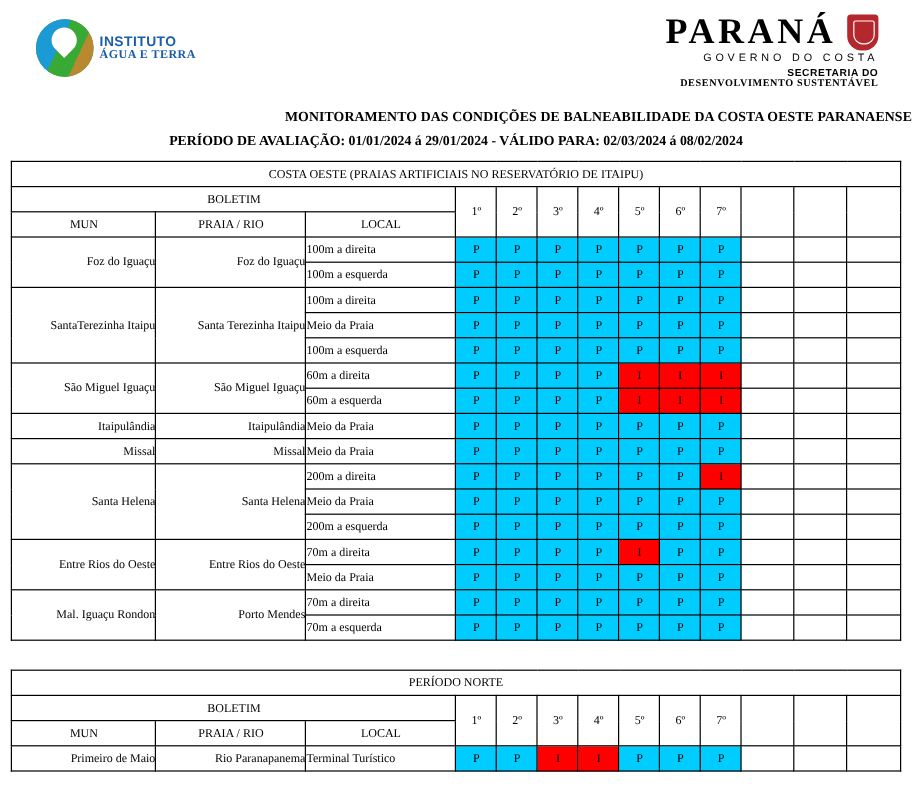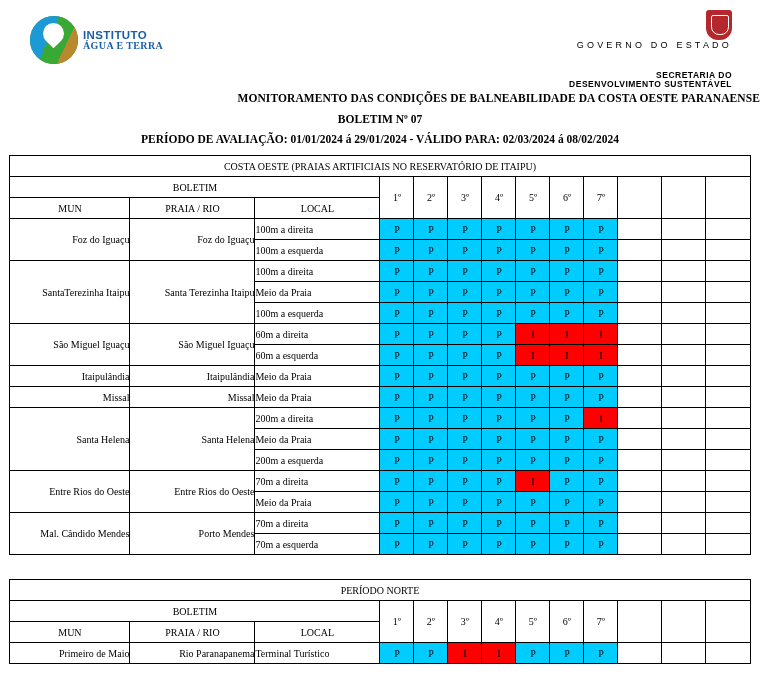--- a/index.html
+++ b/index.html
@@ -123,24 +123,24 @@
     font-family: "Liberation Sans", sans-serif;
     font-size: 9px;
     letter-spacing: 3.2px;
     margin-top: 1px;
   }
   .pr-sub2 {
     font-family: "Liberation Sans", sans-serif;
     font-size: 8.5px;
     font-weight: bold;
     letter-spacing: 0.5px;
-    margin-top: 20px;
+    margin-top: 2px;
   }
   .pr-sub3 {
-    font-family: Liberation Sans, sans-serif;
+    font-family: Liberation Serif, serif;
     font-size: 8.5px;
     font-weight: bold;
     letter-spacing: 0.5px;
   }
 
   
   .doc-title {
     text-align: right;
     font-size: 11.5px;
     font-weight: bold;
@@ -242,30 +242,30 @@
         <div class="drop"></div>
       </div>
       <div class="iat-text">
         <div class="l1">INSTITUTO</div>
         <div class="l2">ÁGUA E TERRA</div>
       </div>
     </div>
 
     <div class="logo-parana">
       <div>
+        <span class="pr-title">PARANÁ</span>
         <span class="pr-crest"></span>
       </div>
-      <div class="pr-sub1">GOVERNO DO ESTADO</div>
+      <div class="pr-sub1">GOVERNO DO COSTA</div>
       <div class="pr-sub2">SECRETARIA DO</div>
       <div class="pr-sub3">DESENVOLVIMENTO SUSTENTÁVEL</div>
     </div>
   </div>
 
   <div class="doc-title">MONITORAMENTO DAS CONDIÇÕES DE BALNEABILIDADE DA COSTA OESTE PARANAENSE</div>
-  <div class="doc-bulletin">BOLETIM Nº 07</div>
   <div class="doc-period">PERÍODO DE AVALIAÇÃO: 01/01/2024 á 29/01/2024  -  VÁLIDO PARA: 02/03/2024 á 08/02/2024</div>
 
   <table class="grid t-main">
     <colgroup>
       <col style="width:120px">
       <col style="width:125px">
       <col style="width:125px">
       <col style="width:34px">
         <col style="width:34px">
         <col style="width:34px">
@@ -489,21 +489,21 @@
           <td class="res P">P</td>
           <td class="res P">P</td>
           <td class="res P">P</td>
           <td class="res P">P</td>
           <td class="res P">P</td>
           <td class="blank"></td>
           <td class="blank"></td>
           <td class="blank"></td>
         </tr>
         <tr>
-          <td class="cell-mun" rowspan="2">Mal. Cândido Mendes</td>
+          <td class="cell-mun" rowspan="2">Mal. Iguaçu Rondon</td>
           <td class="cell-praia" rowspan="2">Porto Mendes</td>
           <td class="cell-local">70m a direita</td>
           <td class="res P">P</td>
           <td class="res P">P</td>
           <td class="res P">P</td>
           <td class="res P">P</td>
           <td class="res P">P</td>
           <td class="res P">P</td>
           <td class="res P">P</td>
           <td class="blank"></td>

